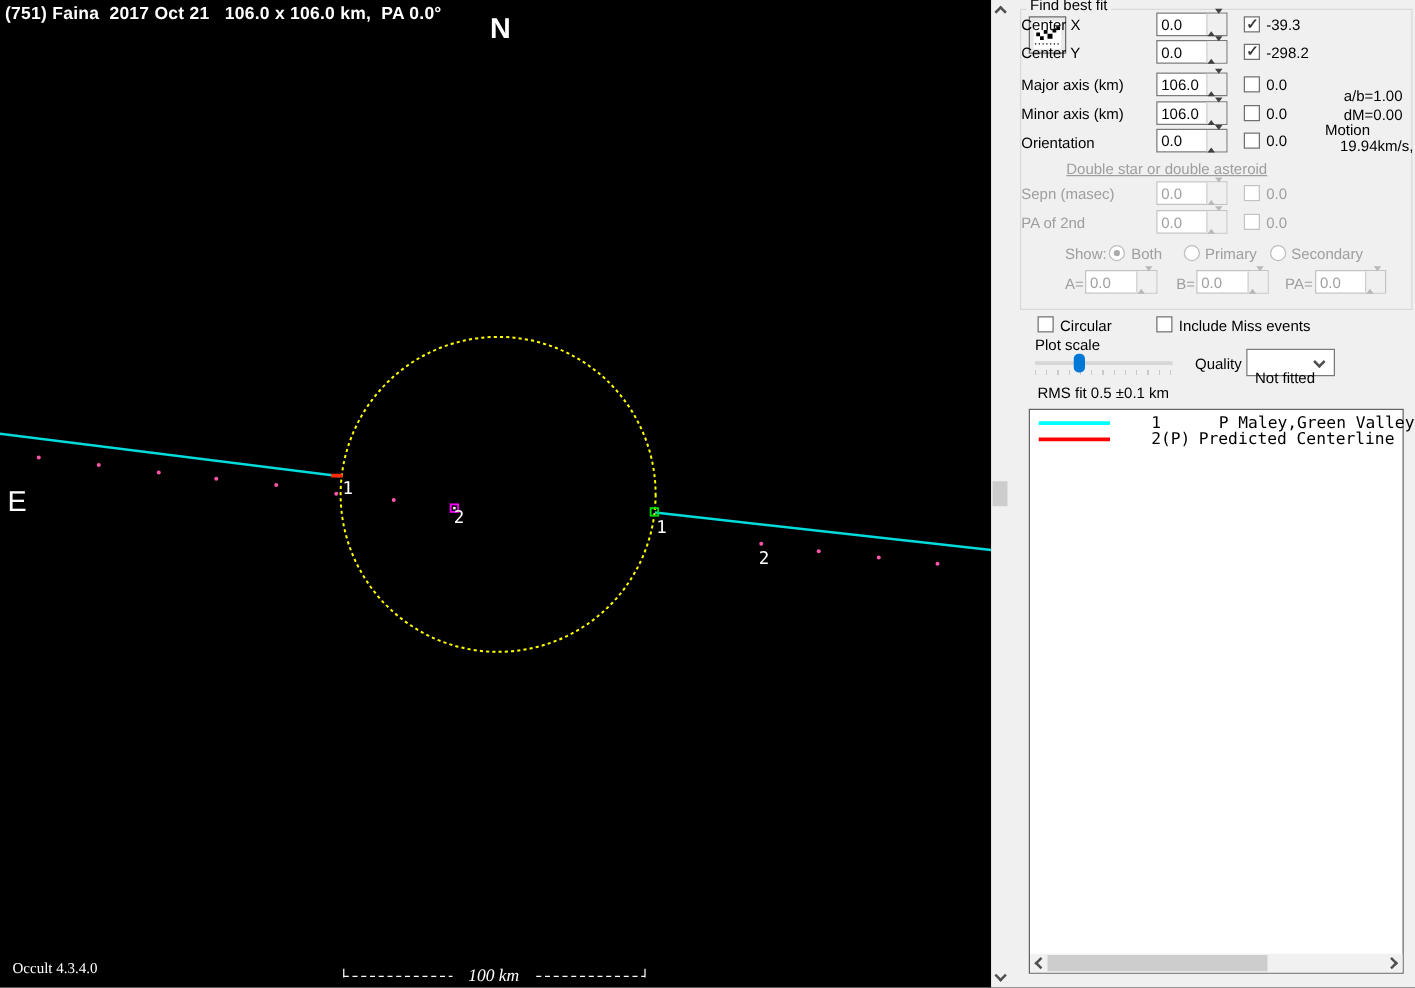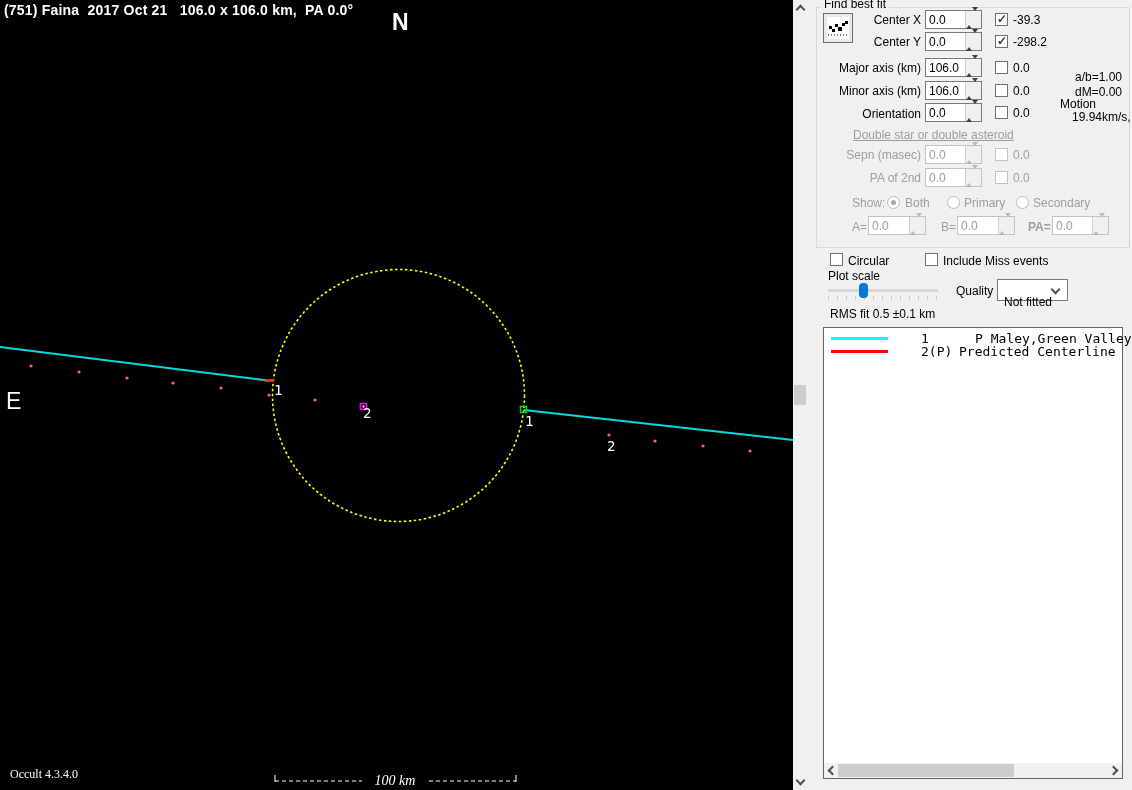--- a/index.html
+++ b/index.html
@@ -18,21 +18,21 @@
   .sb-btn{position:absolute;width:14px;height:16px;display:flex;align-items:center;justify-content:center;}
   .vsb-thumb{position:absolute;left:1px;top:385px;width:12px;height:20px;background:#cdcdcd;}
   .chv{display:inline-block;width:5px;height:5px;border:solid #505050;border-width:0 2px 2px 0;}
   .chv.up{transform:rotate(-135deg);margin-top:3px;}
   .chv.dn{transform:rotate(45deg);margin-bottom:3px;}
   .chv.lf{transform:rotate(135deg);margin-left:3px;}
   .chv.rt{transform:rotate(-45deg);margin-right:3px;}
   
   #panel{position:absolute;left:807px;top:0;width:325px;height:790px;background:#f0f0f0;font-size:12px;}
   .lbl{position:absolute;white-space:nowrap;color:#000;font-size:12px;}
-  .rlbl{text-align:right;width:104px;left:10px;}
+  .rlbl{width:104px;left:10px;}
   .dis{color:#9e9e9e;}
   .groupbox{position:absolute;border:1px solid #d9d9d9;}
   .gb-label{position:absolute;background:#f0f0f0;padding:0 3px;white-space:nowrap;}
   .spin{position:absolute;width:57px;height:19px;background:#fff;border:1px solid #7a7a7a;box-sizing:border-box;}
   .spin .v{position:absolute;left:3px;top:2px;font-size:12px;}
   .spin .ud{position:absolute;right:0;top:0;bottom:0;width:15px;background:#f0f0f0;border-left:1px solid #cfcfcf;}
   .tri-up{width:0;height:0;border-left:3px solid transparent;border-right:3px solid transparent;border-bottom:4px solid #404040;margin:2px auto 1px;}
   .tri-dn{width:0;height:0;border-left:3px solid transparent;border-right:3px solid transparent;border-top:4px solid #404040;margin:1px auto;}
   .spin.off{border-color:#c3c3c3;}
   .spin.off .v{color:#9e9e9e;}
@@ -198,21 +198,21 @@
   <div class="lbl dis" style="left:45px;top:220px;">A=</div>
   <div class="spin off" style="left:61px;top:216px;width:58px;">
     <span class="v">0.0</span>
     <span class="ud"><span class="tri-up"></span><span class="tri-dn"></span></span>
   </div>
   <div class="lbl dis" style="left:134px;top:220px;">B=</div>
   <div class="spin off" style="left:150px;top:216px;width:58px;">
     <span class="v">0.0</span>
     <span class="ud"><span class="tri-up"></span><span class="tri-dn"></span></span>
   </div>
-  <div class="lbl dis" style="left:221px;top:220px;font-weight:bold;">PA=</div>
+  <div class="lbl dis" style="left:221px;top:220px;">PA=</div>
   <div class="spin off" style="left:245px;top:216px;width:57px;">
     <span class="v">0.0</span>
     <span class="ud"><span class="tri-up"></span><span class="tri-dn"></span></span>
   </div>
 
   <div class="cb" style="left:23px;top:253px;"></div>
   <div class="lbl" style="left:41px;top:254px;">Circular</div>
   <div class="cb" style="left:118px;top:253px;"></div>
   <div class="lbl" style="left:136px;top:254px;">Include Miss events</div>
 

